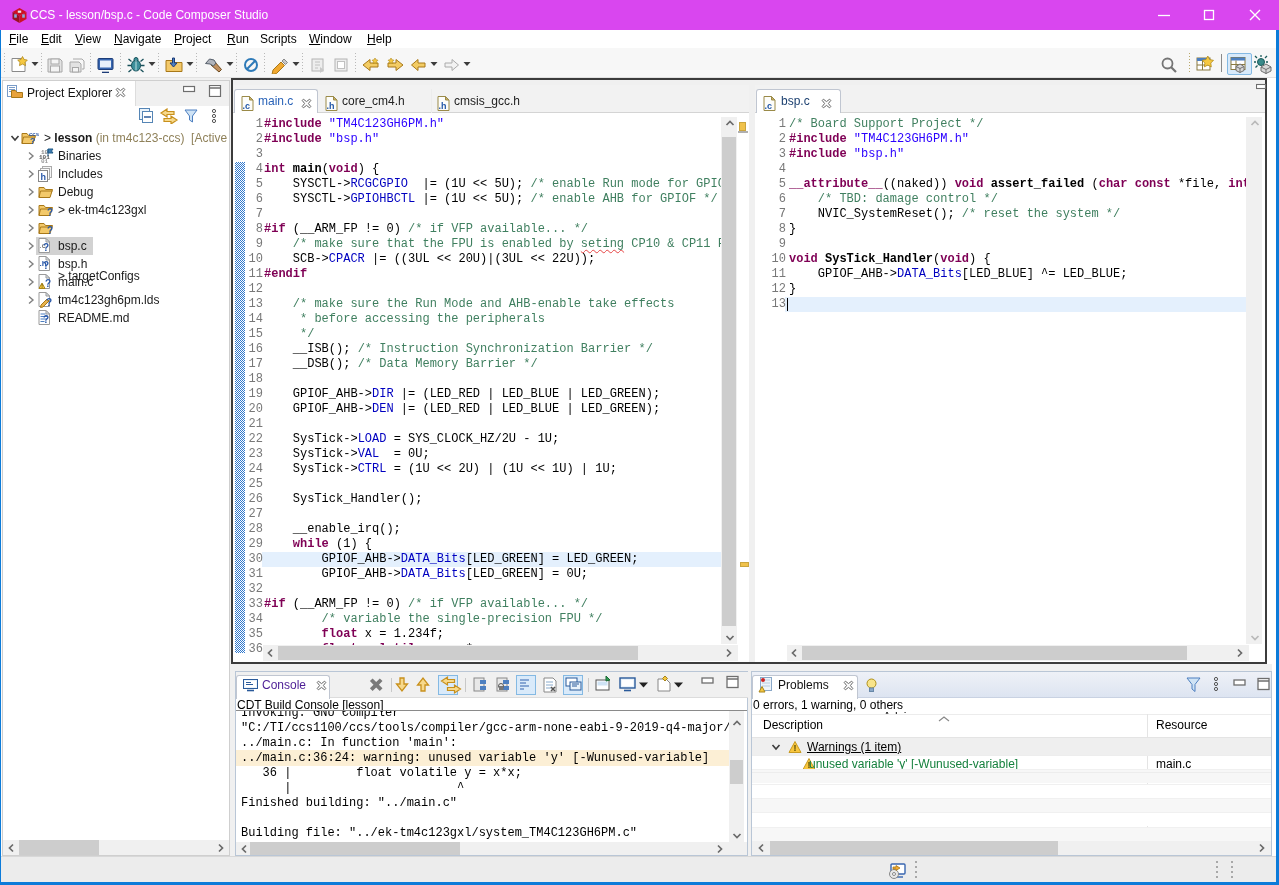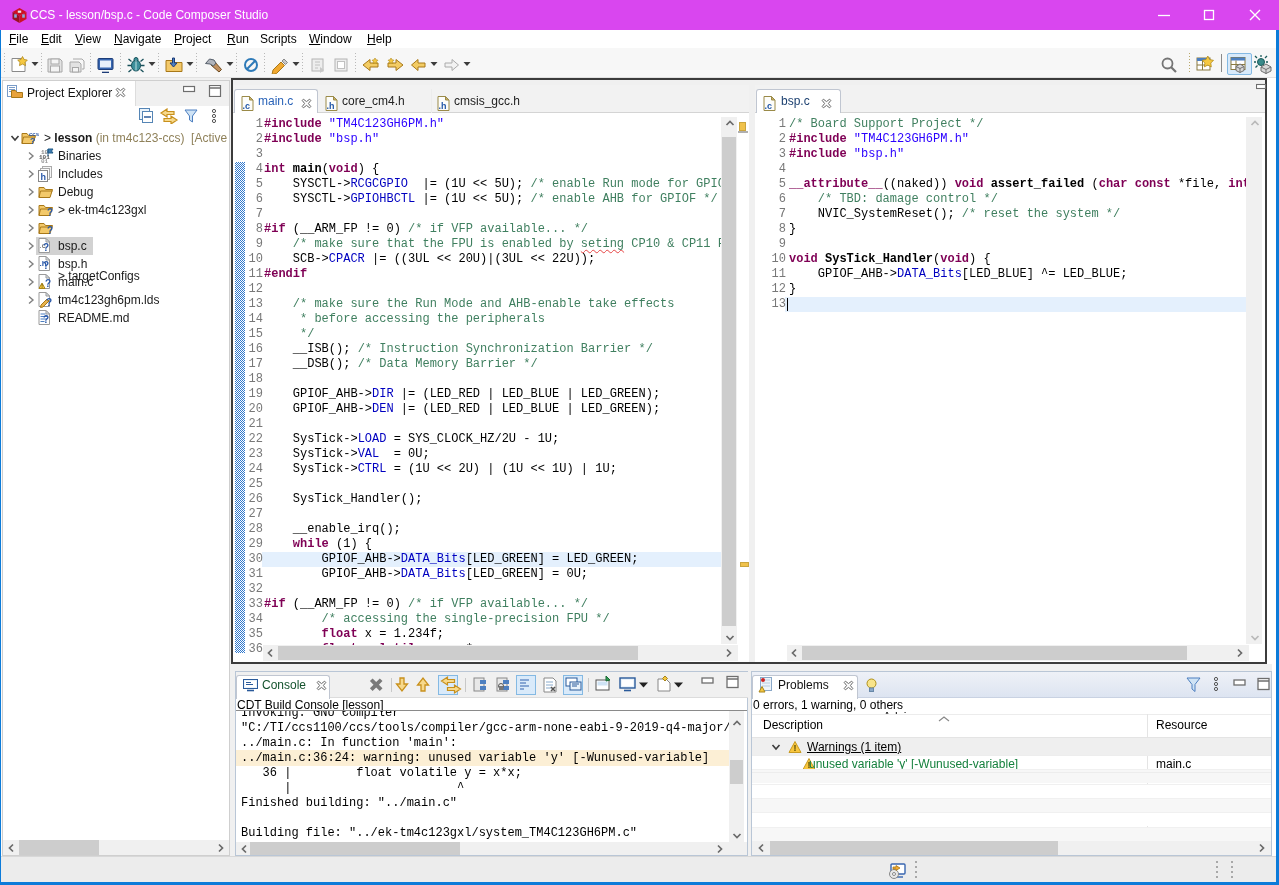--- a/index.html
+++ b/index.html
@@ -179,21 +179,21 @@
     SysTick-&gt;<span class="f">CTRL</span> = (1U &lt;&lt; 2U) | (1U &lt;&lt; 1U) | 1U;
 
     SysTick_Handler();
 
     __enable_irq();
     <span class="k">while</span> (1) {
         GPIOF_AHB-&gt;<span class="f">DATA_Bits</span>[LED_GREEN] = LED_GREEN;
         GPIOF_AHB-&gt;<span class="f">DATA_Bits</span>[LED_GREEN] = 0U;
 
 <span class="k">#if</span> (__ARM_FP != 0) <span class="cm">/* if VFP available... */</span>
-        <span class="cm">/* accessing the single-precision FPU */</span>
+        <span class="cm">/* variable the single-precision FPU */</span>
         <span class="k">float</span> x = 1.234f;
         <span class="k">float</span> <span class="k">volatile</span> y = x*x;</pre>
       </div>
 </div>
 <div class="sb abs" style="left:488px;top:32px;width:16px;height:527px;">
       <svg class="ar" style="left:4px;top:3px" width="10" height="7" viewBox="0 0 10 7">
         <path d="M1.5 5 L5 1.5 8.5 5" fill="none" stroke="#6a6a6a" stroke-width="1.7"></path>
       </svg>
       <svg class="ar" style="left:4px;bottom:3px" width="10" height="7" viewBox="0 0 10 7">
         <path d="M1.5 2 L5 5.5 8.5 2" fill="none" stroke="#6a6a6a" stroke-width="1.7"></path>
@@ -442,21 +442,21 @@
 </div>
 <div class="abs" id="x-console" style="left:0;top:0;width:1279px;height:885px;">
 <div class="abs" style="left:236px;top:672px;width:512px;height:26px;background:#f0f0f0;border-bottom:1px solid #dcdcdc;"></div>
 <div class="abs" style="left:236px;top:675px;width:94px;height:24px;background:#fff;border:1px solid #c0c6d1;border-bottom:none;border-radius:3px 3px 0 0;"></div>
 <svg class="abs" style="left:243px;top:679px" width="15" height="13" viewBox="0 0 15 13">
       <rect x="0.5" y="0.5" width="14" height="9" fill="#eaf3fb" stroke="#2a5a9a"></rect>
       <rect x="2" y="2" width="11" height="6" fill="#fff"></rect>
       <path d="M3 3.5h5M3 5.5h7" stroke="#2a5a9a"></path>
       <line x1="4" y1="11.5" x2="11" y2="11.5" stroke="#2a5a9a" stroke-width="1.6"></line>
     </svg>
-<div class="abs" style="left:262px;top:678px;font-size:12px;color:#14532d;">Console</div>
+<div class="abs" style="left:262px;top:678px;font-size:12px;color:#4c1d95;">Console</div>
 <svg class="abs" style="left:316px;top:680px" width="11" height="11" viewBox="0 0 11 11">
       <path d="M1.2 2.4 L2.4 1.2 5.5 3.6 8.6 1.2 9.8 2.4 7.4 5.5 9.8 8.6 8.6 9.8 5.5 7.4 2.4 9.8 1.2 8.6 3.6 5.5 z" fill="none" stroke="#666" stroke-width="1"></path>
     </svg>
 <svg class="abs" style="left:368px;top:674px" width="380px" height="22" viewBox="0 0 380 22">
 <path d="M4 6 l4 4 4 -4 3 3 -4 4 4 4 -3 3 -4 -4 -4 4 -3 -3 4 -4 -4 -4 z" fill="#7a7a7a" transform="translate(1,-1) scale(0.9)"></path>
 <line x1="23.5" y1="4" x2="23.5" y2="18" stroke="#c8c8c8"></line>
 <path d="M36 4 v6 h3.5 l-5.5 7 -5.5 -7 h3.5 v-6 z" fill="#f7d98c" stroke="#c8901c" stroke-width="1.3"></path>
 <path d="M57 17 v-6 h3.5 l-5.5 -7 -5.5 7 h3.5 v6 z" fill="#f7d98c" stroke="#c8901c" stroke-width="1.3"></path>
 <rect x="70.5" y="1.5" width="19" height="19" fill="#d9eafa" stroke="#84b9e3"></rect>
 <path d="M79.5 3 v2.5 h7 v3 h-7 v2.5 l-6 -4 z" fill="#f7d98c" stroke="#c8901c" stroke-width="1.2"></path>

